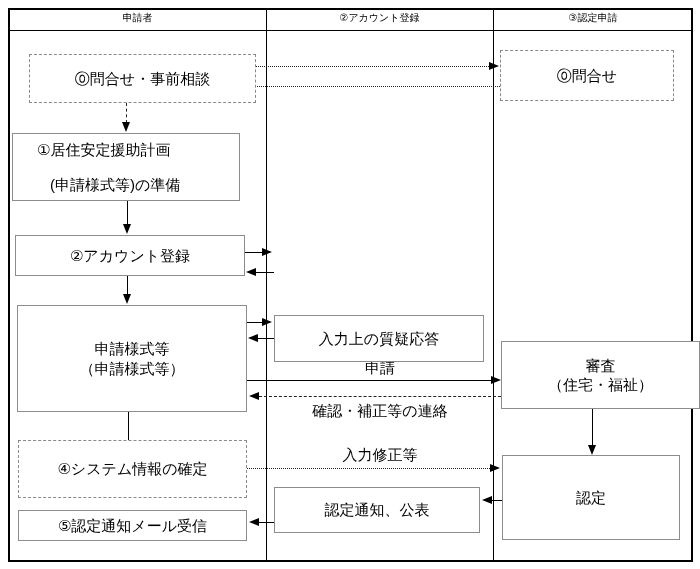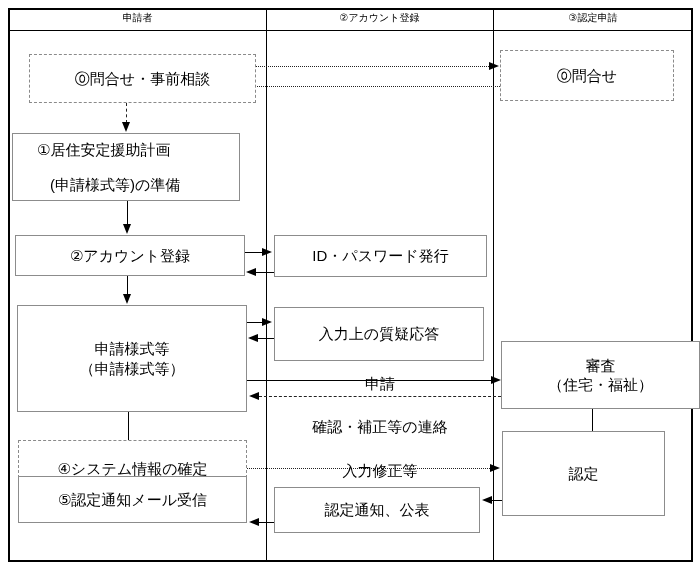--- a/index.html
+++ b/index.html
@@ -22,21 +22,21 @@
   .leftalign .l2{margin-left:13px;margin-top:16px;}
   .hl{position:absolute;height:0;border-top:1.5px solid #000;}
   .vl{position:absolute;width:0;border-left:1.5px solid #000;}
   .dot{border-top-style:dotted;border-top-color:#222;}
   .dash{border-top-style:dashed;border-top-color:#222;}
   .vdash{border-left-style:dashed;border-left-color:#222;}
   .ar{position:absolute;width:0;height:0;}
   .ar.r{border-top:4.5px solid transparent;border-bottom:4.5px solid transparent;border-left:10px solid #000;}
   .ar.l{border-top:4.5px solid transparent;border-bottom:4.5px solid transparent;border-right:10px solid #000;}
   .ar.d{border-left:4.5px solid transparent;border-right:4.5px solid transparent;border-top:10px solid #000;}
-  .elabel{position:absolute;text-align:center;font-size:15px;margin-top:16px;}
+  .elabel{position:absolute;text-align:center;font-size:15px;}
 </style>
 </head>
 <body>
 
 <div class="stage">
 
   <div class="frame"></div>
   <div class="vdiv" style="left:265.5px"></div>
   <div class="vdiv" style="left:492.5px"></div>
   <div class="hdrline"></div>
@@ -114,42 +114,39 @@
 
   <div class="box solid" style="left:17px;top:305px;width:230px;height:107px">
     <span>申請様式等</span>
     <span>（申請様式等）</span>
   </div>
 
   <div class="box dashedb" style="left:18px;top:440px;width:229px;height:58px">
     <span>④システム情報の確定</span>
   </div>
 
-  <div class="box solid" style="left:18px;top:476px;width:229px;height:47px">
+  <div class="box solid" style="left:18px;top:510px;width:229px;height:31px">
     <span>⑤認定通知メール受信</span>
   </div>
 
-  <div class="box solid" style="left:274px;top:235px;width:213px;height:42px">
-    <span>ID・パスワード発行</span>
-  </div>
 
-  <div class="box solid" style="left:274px;top:307px;width:210px;height:54px">
+  <div class="box solid" style="left:274px;top:315px;width:210px;height:47px">
     <span>入力上の質疑応答</span>
   </div>
 
   <div class="box solid" style="left:274px;top:487px;width:206px;height:46px">
     <span>認定通知、公表</span>
   </div>
 
   <div class="box dashedb" style="left:500px;top:50px;width:174px;height:51px">
     <span>⓪問合せ</span>
   </div>
 
   <div class="box solid" style="left:501px;top:341px;width:199px;height:68px">
     <span>審査</span>
     <span>（住宅・福祉）</span>
   </div>
 
-  <div class="box solid" style="left:502px;top:431px;width:163px;height:85px">
+  <div class="box solid" style="left:502px;top:455px;width:178px;height:85px">
     <span>認定</span>
   </div>
 
 </div>
 
 </body></html>

